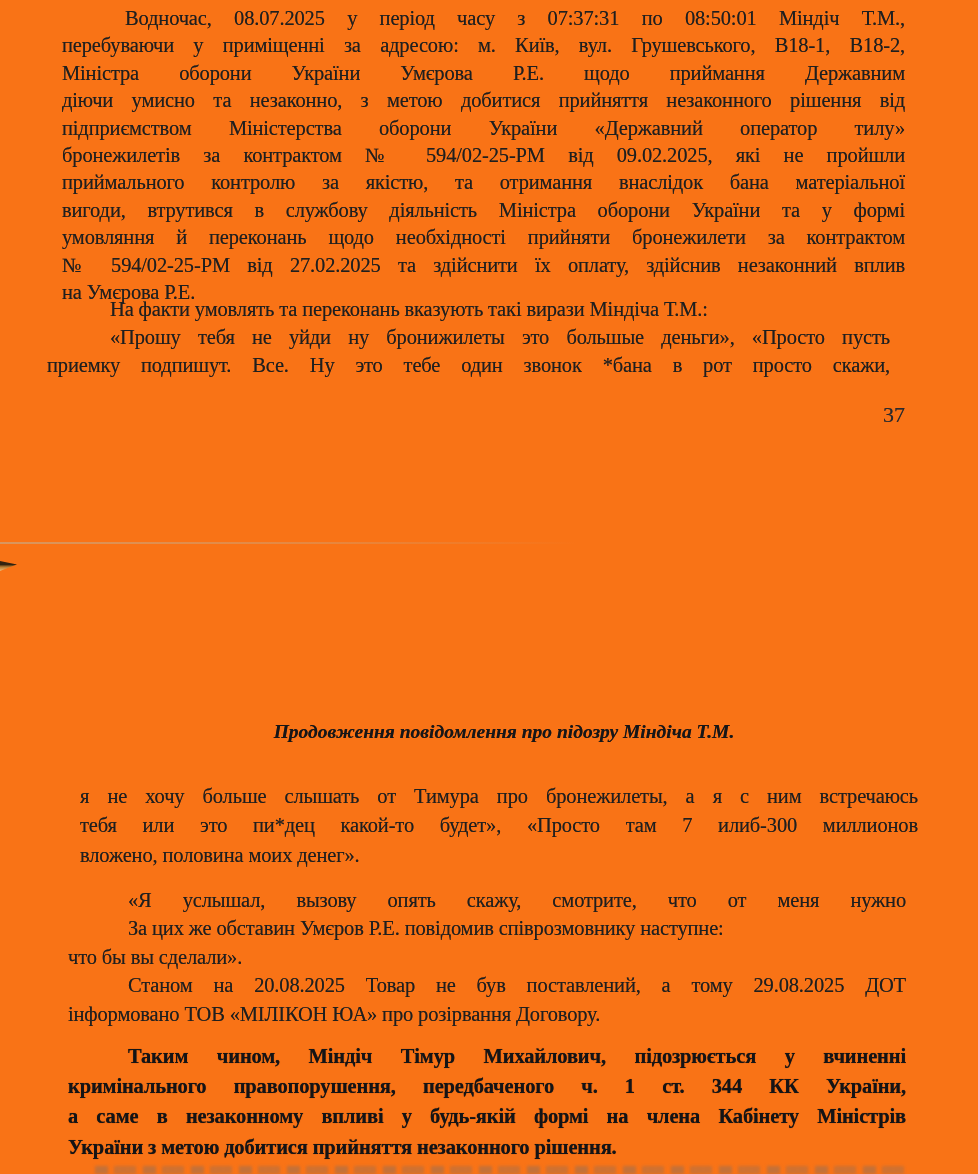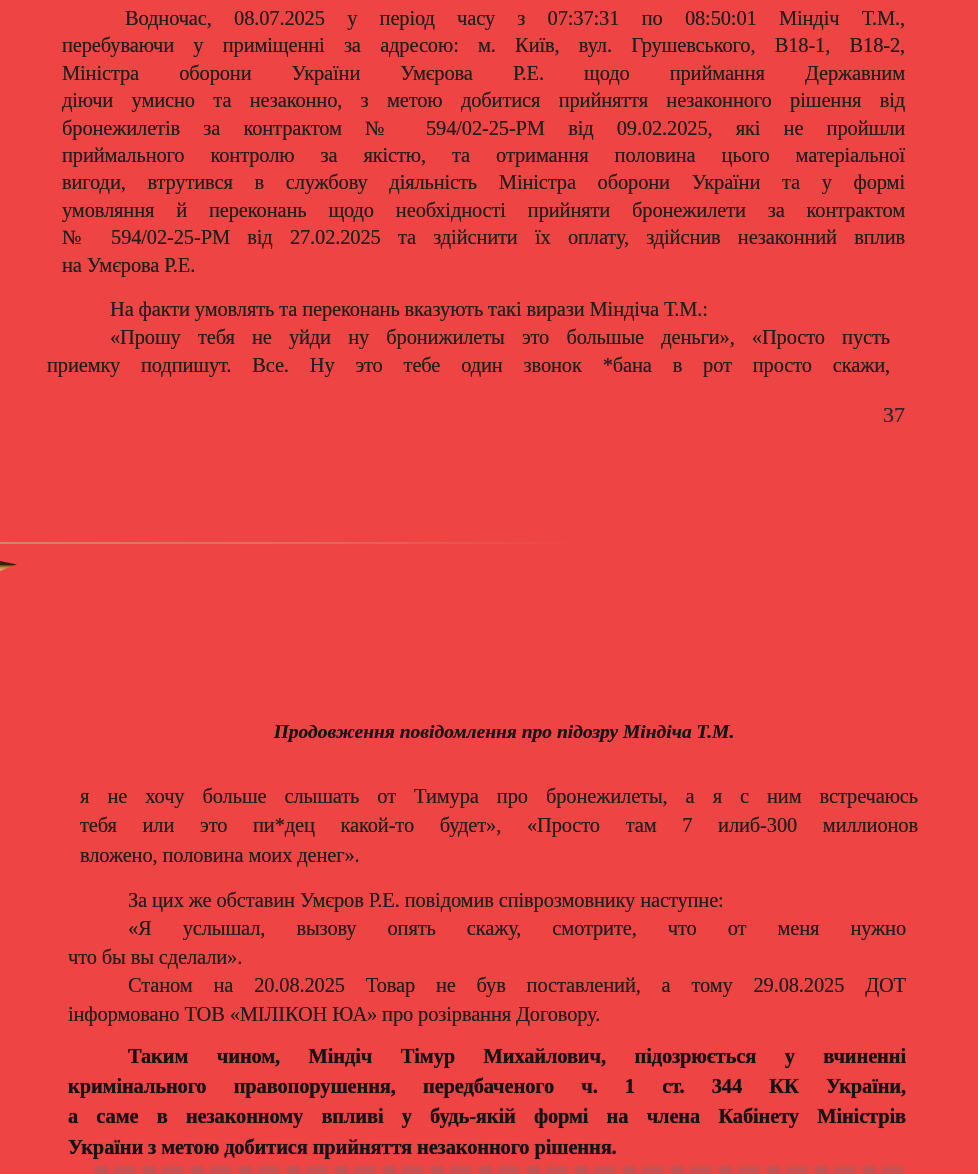--- a/index.html
+++ b/index.html
@@ -1,18 +1,18 @@
 <!DOCTYPE html>
 <html><head>
 <meta charset="utf-8">
 <style>
   html,body{margin:0;padding:0;background:#fcfcfa;}
   .doc{
     position:relative;width:978px;height:1174px;overflow:hidden;
-    background:#ef4444;
+    background:#f97316;
     font-family:"Liberation Serif","DejaVu Serif",serif;
     color:#1f1f1f;
   }
   .blk{position:absolute;}
   .ln{
     font-size:20.5px;letter-spacing:-0.15px;
     overflow:hidden;white-space:normal;
     text-shadow:0 0 0.6px rgba(35,35,35,.65);
   }
   .j{text-align:justify;text-align-last:justify;-moz-text-align-last:justify;}
@@ -69,22 +69,23 @@
 </head>
 <body>
 
 <div class="doc">
 
   <section class="blk p1">
     <div class="ln j ind">Водночас, 08.07.2025 у період часу з 07:37:31 по 08:50:01 Міндіч Т.М.,</div>
     <div class="ln j">перебуваючи у приміщенні за адресою: м. Київ, вул. Грушевського, В18-1, В18-2,</div>
     <div class="ln j">Міністра оборони України Умєрова Р.Е. щодо приймання Державним</div>
     <div class="ln j">діючи умисно та незаконно, з метою добитися прийняття незаконного рішення від</div>
+    <div class="ln j">підприємством Міністерства оборони України «Державний оператор тилу»</div>
     <div class="ln j">бронежилетів за контрактом № 594/02-25-РМ від 09.02.2025, які не пройшли</div>
-    <div class="ln j">приймального контролю за якістю, та отримання половина цього матеріальної</div>
+    <div class="ln j">приймального контролю за якістю, та отримання внаслідок бана матеріальної</div>
     <div class="ln j">вигоди, втрутився в службову діяльність Міністра оборони України та у формі</div>
     <div class="ln j">умовляння й переконань щодо необхідності прийняти бронежилети за контрактом</div>
     <div class="ln j">№ 594/02-25-РМ від 27.02.2025 та здійснити їх оплату, здійснив незаконний вплив</div>
     <div class="ln">на Умєрова Р.Е.</div>
   </section>
 
   <section class="blk facts">
     <div class="ln ind">На факти умовлять та переконань вказують такі вирази Міндіча Т.М.:</div>
     <div class="ln j it ind">«Прошу тебя не уйди ну бронижилеты это большые деньги», «Просто пусть</div>
     <div class="ln j it">приемку подпишут. Все. Ну это тебе один звонок *бана в рот просто скажи,</div>
@@ -97,22 +98,22 @@
 
   <h2 class="heading">Продовження повідомлення про підозру Міндіча Т.М.</h2>
 
   <section class="blk q1">
     <div class="ln j it">я не хочу больше слышать от Тимура про бронежилеты, а я с ним встречаюсь</div>
     <div class="ln j it">тебя или это пи*дец какой-то будет», «Просто там 7 илиб-300 миллионов</div>
     <div class="ln it">вложено, половина моих денег».</div>
   </section>
 
   <section class="blk mid">
+    <div class="ln j it ind2">«Я услышал, вызову опять скажу, смотрите, что от меня нужно</div>
     <div class="ln ind2">За цих же обставин Умєров Р.Е. повідомив співрозмовнику наступне:</div>
-    <div class="ln j it ind2">«Я услышал, вызову опять скажу, смотрите, что от меня нужно</div>
     <div class="ln it">что бы вы сделали».</div>
     <div class="ln j ind2">Станом на 20.08.2025 Товар не був поставлений, а тому 29.08.2025 ДОТ</div>
     <div class="ln">інформовано ТОВ «МІЛІКОН ЮА» про розірвання Договору.</div>
   </section>
 
   <section class="blk concl">
     <div class="ln j ind2">Таким чином, Міндіч Тімур Михайлович, підозрюється у вчиненні</div>
     <div class="ln j">кримінального правопорушення, передбаченого ч. 1 ст. 344 КК України,</div>
     <div class="ln j">а саме в незаконному впливі у будь-якій формі на члена Кабінету Міністрів</div>
     <div class="ln">України з метою добитися прийняття незаконного рішення.</div>

